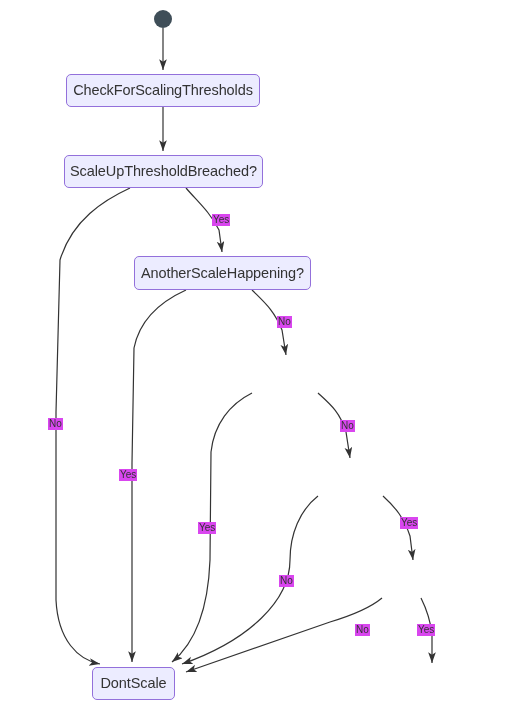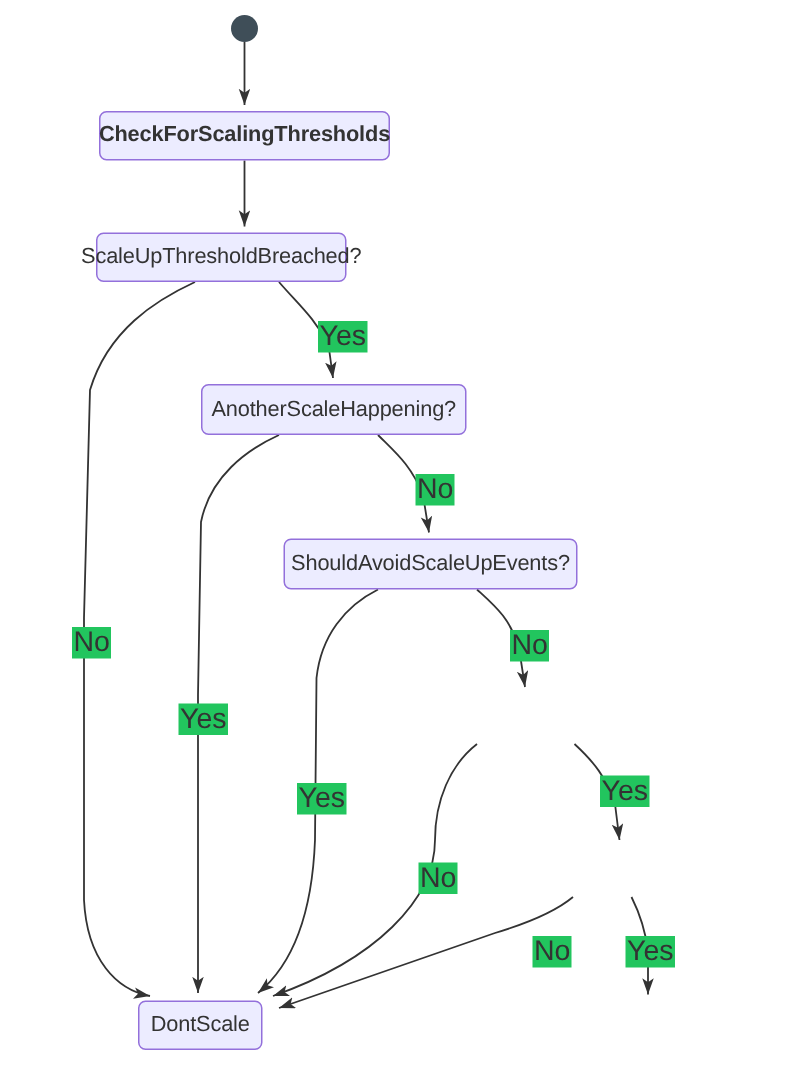--- a/index.html
+++ b/index.html
@@ -44,23 +44,23 @@
   .node-label {
     display: block;
   }
   .start-node {
     position: absolute;
     background: #3F4E58;
     border-radius: 50%;
   }
   .edge-label {
     position: absolute;
-    font-size: 19px;
+    font-size: 10px;
     color: #333333;
-    background: #22c55e;
+    background: #d946ef;
     line-height: 1;
     white-space: nowrap;
     padding: 1px 1px;
   }
 </style>
 </head>
 <body>
 
 <div id="flowchart-canvas">
 
@@ -94,35 +94,32 @@
       <path d="M318,496 C300,510 290,534 290,560 C290,600 250,640 182,664" marker-end="url(#arrowhead)"></path>
 
       <path d="M382,598 C370,608 350,616 330,622 L186,672" marker-end="url(#arrowhead)"></path>
 
       <path d="M421,598 C426,608 430,618 432,634 L432,663" marker-end="url(#arrowhead)"></path>
     </g>
   </svg>
 
   <div class="start-node" style="left:154px; top:10px; width:18px; height:18px;"></div>
 
-  <div class="node" style="left:66px; top:74px; width:194px; height:33px;font-weight:bold;">
+  <div class="node" style="left:66px; top:74px; width:194px; height:33px;">
     <span class="node-label">CheckForScalingThresholds</span>
   </div>
 
-  <div class="node" style="left:64px; top:155px; width:167px; height:33px;">
+  <div class="node" style="left:64px; top:155px; width:199px; height:33px;">
     <span class="node-label">ScaleUpThresholdBreached?</span>
   </div>
 
   <div class="node" style="left:134px; top:256px; width:177px; height:34px;">
     <span class="node-label">AnotherScaleHappening?</span>
   </div>
 
-  <div class="node" style="left:189px; top:359px; width:196px; height:34px;">
-    <span class="node-label">ShouldAvoidScaleUpEvents?</span>
-  </div>
 
 
 
   <div class="node" style="left:92px; top:667px; width:83px; height:33px;">
     <span class="node-label">DontScale</span>
   </div>
 
 
   <div class="edge-label" style="left:212px; top:214px;">Yes</div>
 

